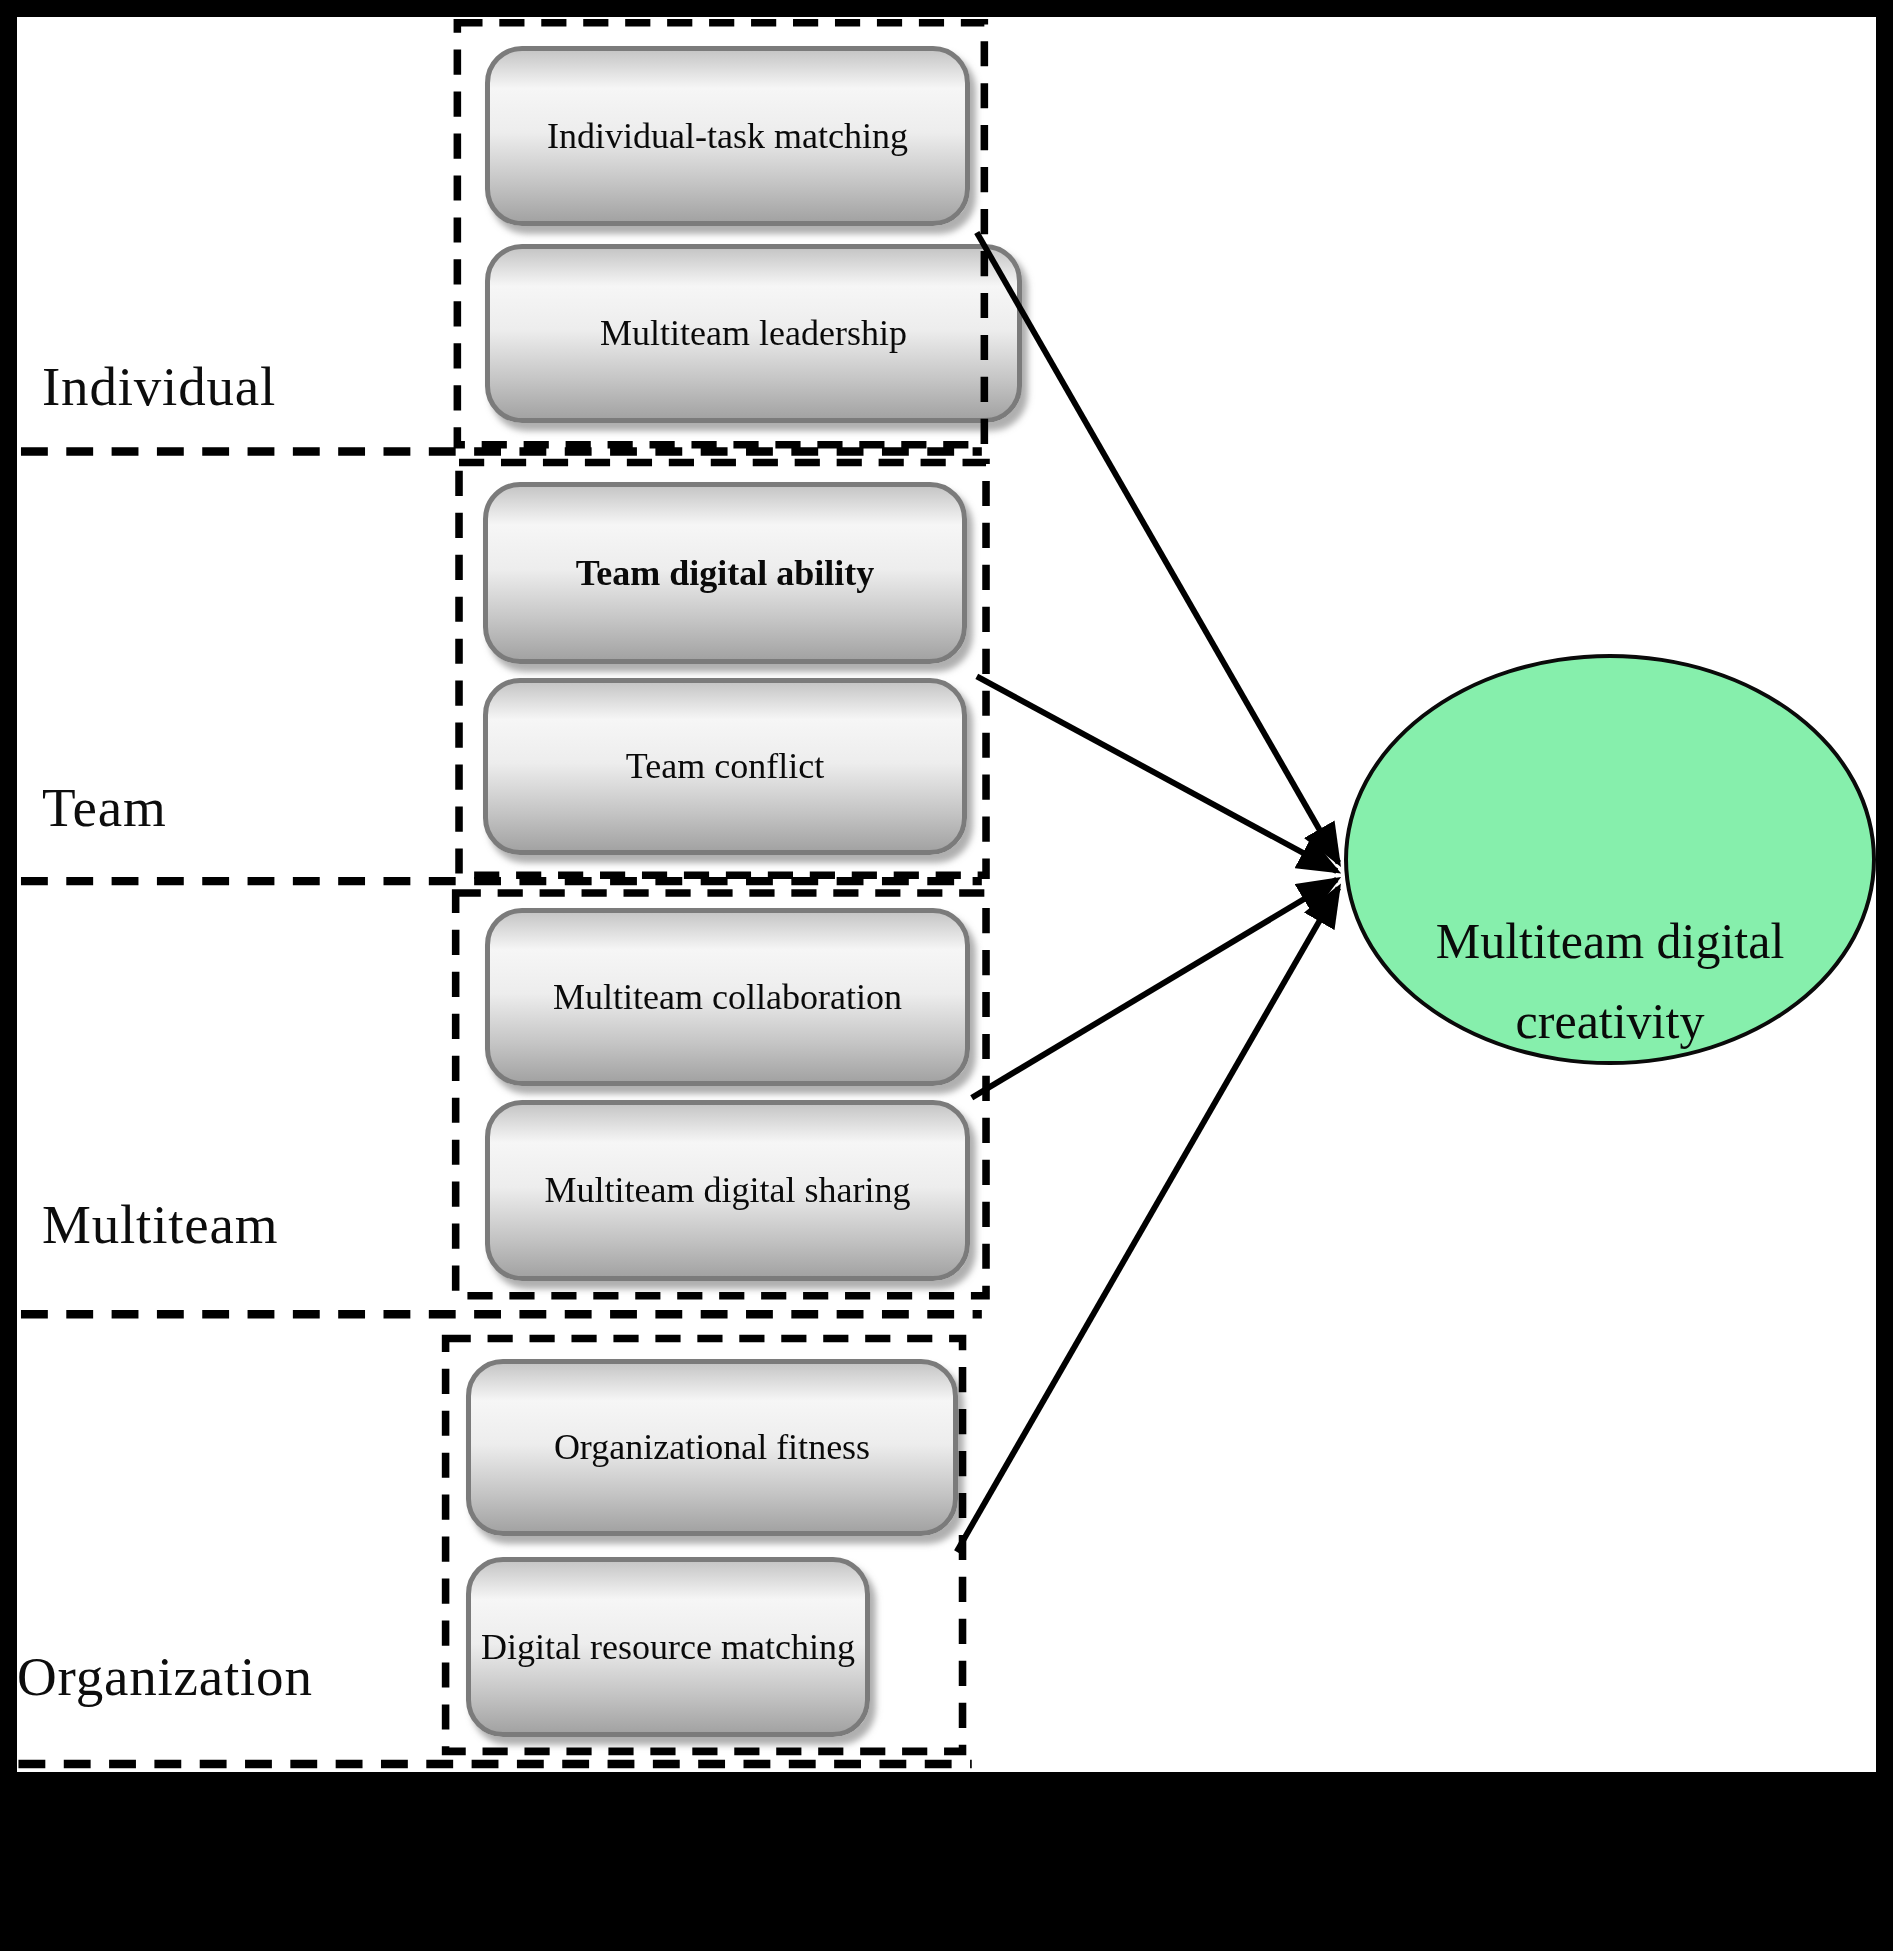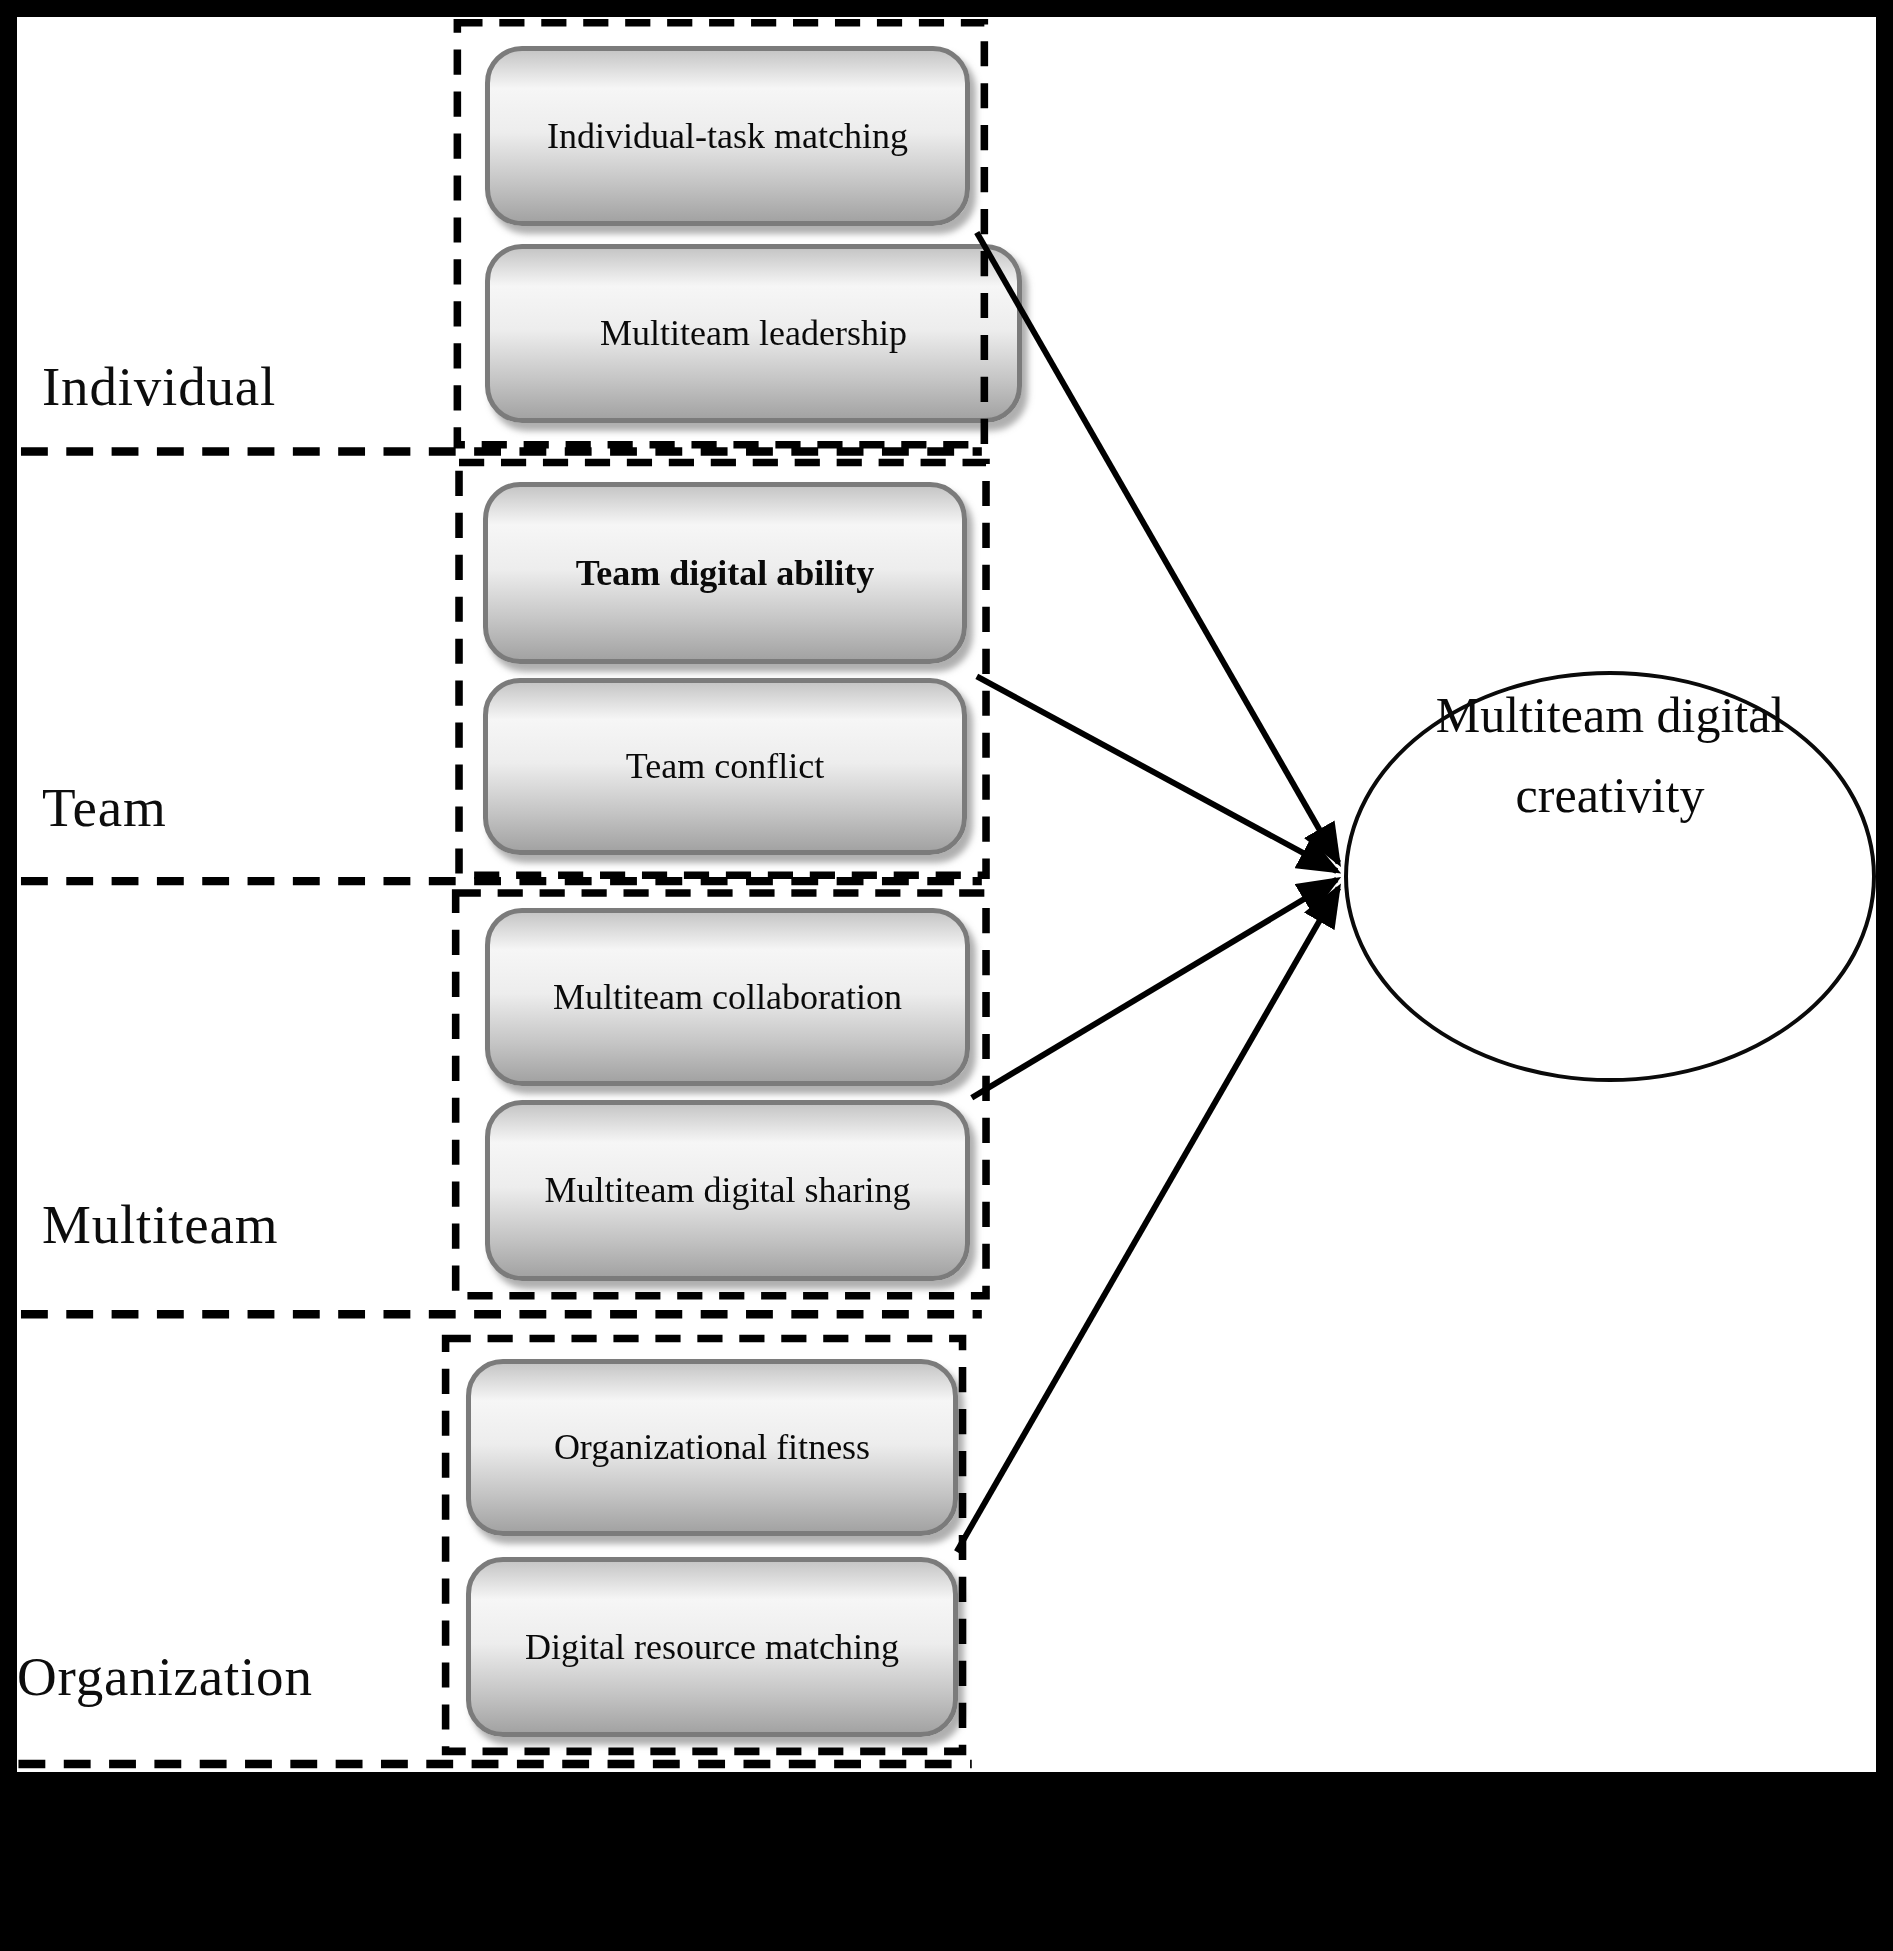--- a/index.html
+++ b/index.html
@@ -46,28 +46,28 @@
   }
   .node-label {
     font-size: 36px;
     line-height: 1.35;
     text-align: center;
     color: #0a0a0a;
     max-width: 411px;
   }
   #outcome-ellipse {
     position: absolute;
-    left: 1344px; top: 671px;
+    left: 1344px; top: 654px;
     width: 532px; height: 411px;
     box-sizing: border-box;
     border: 4.2px solid #0a0a0a;
     border-radius: 50%;
-    background: #ffffff;
+    background: #86efac;
     display: flex;
-    align-items: flex-start;
+    align-items: flex-end;
     justify-content: center;
     z-index: 3;
   }
   #outcome-label {
     font-size: 50px;
     line-height: 1.6;
     text-align: center;
     color: #0a0a0a;
     max-width: 361px;
   }
@@ -126,21 +126,21 @@
     <div class="node-box" style="left:485px; top:908px; width:485px; height:178px;">
       <div class="node-label">Multiteam collaboration</div>
     </div>
     <div class="node-box" style="left:485px; top:1100px; width:485px; height:181px;">
       <div class="node-label">Multiteam digital sharing</div>
     </div>
 
     <div class="node-box" style="left:466px; top:1359px; width:492px; height:177px;">
       <div class="node-label">Organizational fitness</div>
     </div>
-    <div class="node-box" style="left:466px; top:1557px; width:492px; height:180px;">
+    <div class="node-box" style="left:466px; top:1557px; width:404px; height:180px;">
       <div class="node-label">Digital resource matching</div>
     </div>
 
     <div id="outcome-ellipse">
       <div id="outcome-label">Multiteam digital creativity</div>
     </div>
   </div>
 </div>
 
 

